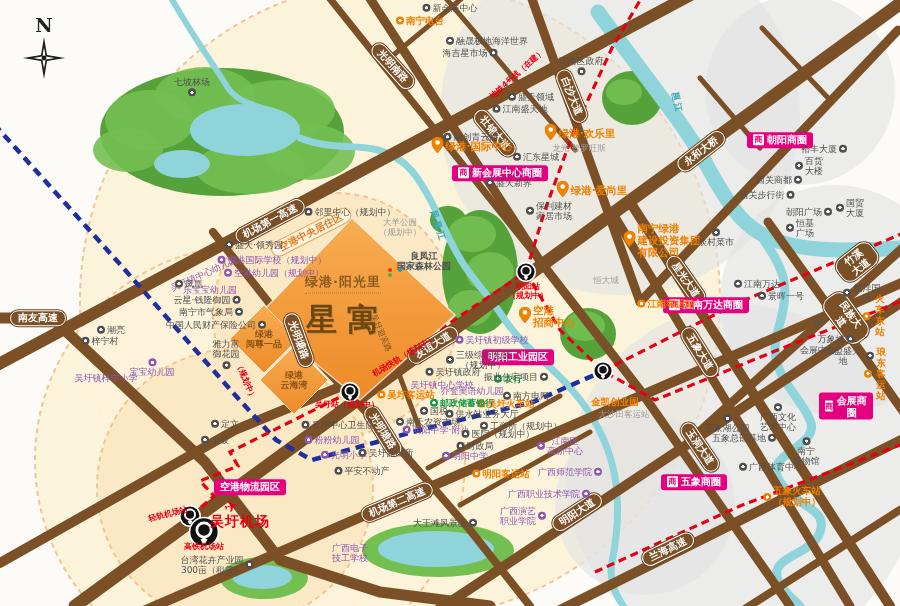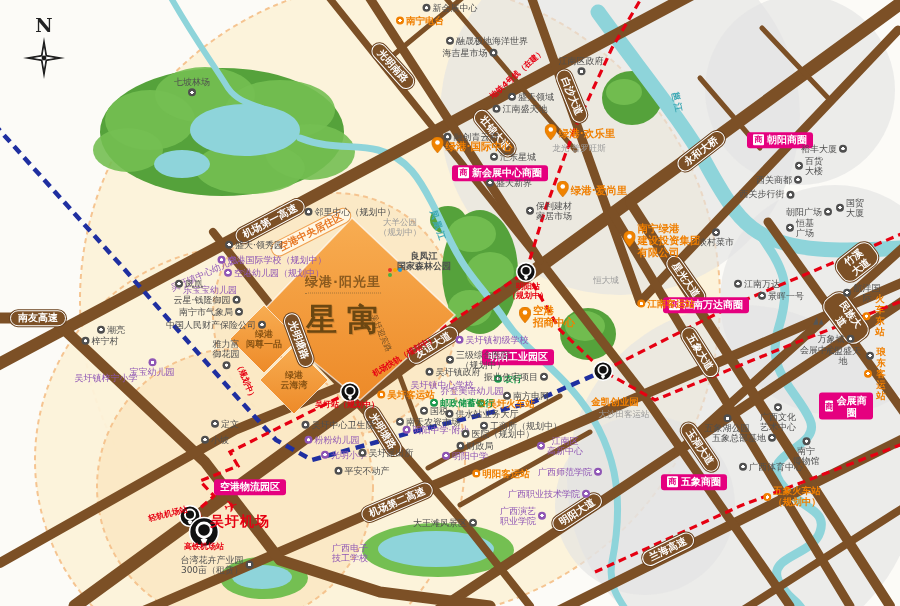--- a/index.html
+++ b/index.html
@@ -256,28 +256,28 @@
       <div class="lb purple" style="left: 350px; top: 553px; transform: translate(-50%, -50%) rotate(0deg);"><span class="tx">广西电子
 技工学校</span></div>
       <div class="lb dark col" style="left: 192px; top: 87px; transform: translate(-50%, -50%) rotate(0deg);"><span class="tx">七坡林场</span><span class="dot"></span></div>
       <div class="lb dark" style="left: 450px; top: 8px; transform: translate(-50%, -50%) rotate(0deg);"><span class="dot"></span><span class="tx">新会展中心</span></div>
       <div class="lb dark" style="left: 487px; top: 41px; transform: translate(-50%, -50%) rotate(0deg);"><span class="dot"></span><span class="tx">融晟极地海洋世界</span></div>
       <div class="lb dark" style="left: 470px; top: 53px; transform: translate(-50%, -50%) rotate(0deg);"><span class="tx">海吉星市场</span><span class="dot"></span></div>
       <div class="lb dark col" style="left: 581px; top: 66px; transform: translate(-50%, -50%) rotate(0deg);"><span class="tx">江南区政府</span><span class="dot"></span></div>
       <div class="lb dark" style="left: 531px; top: 97px; transform: translate(-50%, -50%) rotate(0deg);"><span class="dot"></span><span class="tx">盛天领域</span></div>
       <div class="lb dark" style="left: 520px; top: 109px; transform: translate(-50%, -50%) rotate(0deg);"><span class="dot"></span><span class="tx">江南盛天地</span></div>
       <div class="lb dark" style="left: 471px; top: 137px; transform: translate(-50%, -50%) rotate(0deg);"><span class="dot"></span><span class="tx">融创青云府</span></div>
-      <div class="lb dark" style="left: 513px; top: 157px; transform: translate(-50%, -50%) rotate(0deg);"><span class="dot"></span><span class="tx">汇东星城</span></div>
+      <div class="lb dark" style="left: 536px; top: 157px; transform: translate(-50%, -50%) rotate(0deg);"><span class="dot"></span><span class="tx">汇东星城</span></div>
       <div class="lb dark" style="left: 509px; top: 183px; transform: translate(-50%, -50%) rotate(0deg);"><span class="dot"></span><span class="tx">盛天新界</span></div>
       <div class="lb gray" style="left: 579px; top: 149px; transform: translate(-50%, -50%) rotate(0deg);"><span class="tx">龙光·普罗旺斯</span></div>
       <div class="lb dark" style="left: 824px; top: 149px; transform: translate(-50%, -50%) rotate(0deg);"><span class="tx">裕丰大厦</span><span class="dot"></span></div>
       <div class="lb dark" style="left: 809px; top: 166px; transform: translate(-50%, -50%) rotate(0deg);"><span class="dot"></span><span class="tx">百货
 大楼</span></div>
       <div class="lb dark" style="left: 779px; top: 180px; transform: translate(-50%, -50%) rotate(0deg);"><span class="tx">西关商都</span><span class="dot"></span></div>
-      <div class="lb dark" style="left: 767px; top: 195px; transform: translate(-50%, -50%) rotate(0deg); font-family: Liberation Mono, monospace;"><span class="tx">西关步行街</span><span class="dot"></span></div>
+      <div class="lb dark" style="left: 767px; top: 195px; transform: translate(-50%, -50%) rotate(0deg);"><span class="tx">西关步行街</span><span class="dot"></span></div>
       <div class="lb dark" style="left: 809px; top: 212px; transform: translate(-50%, -50%) rotate(0deg);"><span class="tx">朝阳广场</span><span class="dot"></span></div>
       <div class="lb dark" style="left: 800px; top: 228px; transform: translate(-50%, -50%) rotate(0deg);"><span class="dot"></span><span class="tx">恒基
 广场</span></div>
       <div class="lb dark" style="left: 850px; top: 208px; transform: translate(-50%, -50%) rotate(0deg);"><span class="dot"></span><span class="tx">国贸
 大厦</span></div>
       <div class="lb dark col" style="left: 716px; top: 238px; transform: translate(-50%, -50%) rotate(0deg);"><span class="dot"></span><span class="tx">淡村菜市</span></div>
       <div class="lb dark" style="left: 757px; top: 284px; transform: translate(-50%, -50%) rotate(0deg);"><span class="dot"></span><span class="tx">江南万达</span></div>
       <div class="lb dark" style="left: 781px; top: 296px; transform: translate(-50%, -50%) rotate(0deg);"><span class="dot"></span><span class="tx">景晖一号</span></div>
       <div class="lb dark col" style="left: 818px; top: 335px; transform: translate(-50%, -50%) rotate(0deg); gap: 17px;"><span><svg width="13" height="11" viewBox="0 0 13 11">
             <path d="M1 10 L5 2 L6.2 10 Z M6.8 10 L9.5 4 L11.5 10 Z" fill="#555"></path>

